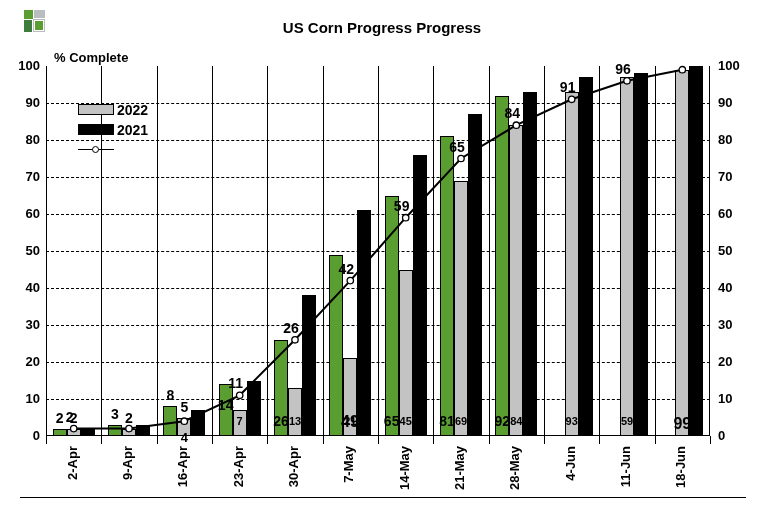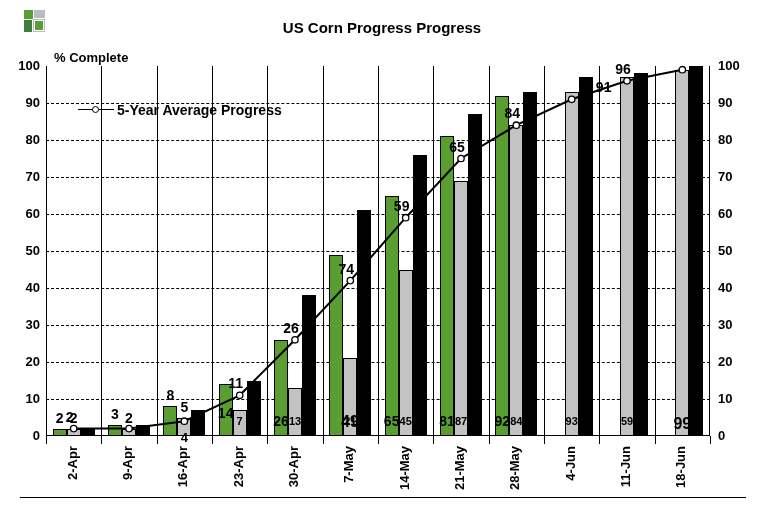--- a/index.html
+++ b/index.html
@@ -226,50 +226,57 @@
     </svg>
   <div id="barlabels">
       <div class="bar-label" style="left: 13.6667px; top: 344.6px; font-size: 14px; transform: translateX(-50%);">2</div>
       <div class="bar-label" style="left: 27.6667px; top: 344.6px; font-size: 14px; transform: translateX(-50%);">2</div>
       <div class="bar-label" style="left: 23.6667px; top: 343.6px; font-size: 14px; transform: translateX(-50%);">2</div>
       <div class="bar-label" style="left: 69px; top: 340.9px; font-size: 14px; transform: translateX(-50%);">3</div>
       <div class="bar-label" style="left: 83px; top: 344.6px; font-size: 14px; transform: translateX(-50%);">2</div>
       <div class="bar-label" style="left: 124.333px; top: 322.4px; font-size: 14px; transform: translateX(-50%);">8</div>
       <div class="bar-label" style="left: 138.333px; top: 333.5px; font-size: 14px; transform: translateX(-50%);">5</div>
       <div class="bar-label" style="left: 138.333px; top: 365.2px; font-size: 13px; transform: translateX(-50%);">4</div>
-      <div class="bar-label" style="left: 179.667px; top: 340px; font-size: 14px; transform: translateX(-50%);">14</div>
+      <div class="bar-label" style="left: 179.667px; top: 332px; font-size: 14px; transform: translateX(-50%);">14</div>
       <div class="bar-label" style="left: 193.667px; top: 350px; font-size: 11px; transform: translateX(-50%);">7</div>
       <div class="bar-label" style="left: 189.667px; top: 310.3px; font-size: 14px; transform: translateX(-50%);">11</div>
       <div class="bar-label" style="left: 235px; top: 348px; font-size: 14px; transform: translateX(-50%);">26</div>
       <div class="bar-label" style="left: 249px; top: 350px; font-size: 11px; transform: translateX(-50%);">13</div>
       <div class="bar-label" style="left: 245px; top: 254.8px; font-size: 14px; transform: translateX(-50%);">26</div>
       <div class="bar-label" style="left: 304px; top: 348px; font-size: 16px; transform: translateX(-50%);">49</div>
       <div class="bar-label" style="left: 304.333px; top: 350px; font-size: 11px; transform: translateX(-50%);">21</div>
-      <div class="bar-label" style="left: 300.333px; top: 195.6px; font-size: 14px; transform: translateX(-50%);">74</div>
+      <div class="bar-label" style="left: 300.333px; top: 195.6px; font-size: 14px; transform: translateX(-50%);">42</div>
       <div class="bar-label" style="left: 345.667px; top: 348px; font-size: 14px; transform: translateX(-50%);">65</div>
       <div class="bar-label" style="left: 359.667px; top: 350px; font-size: 11px; transform: translateX(-50%);">45</div>
       <div class="bar-label" style="left: 355.667px; top: 132.7px; font-size: 14px; transform: translateX(-50%);">59</div>
       <div class="bar-label" style="left: 401px; top: 348px; font-size: 14px; transform: translateX(-50%);">81</div>
-      <div class="bar-label" style="left: 415px; top: 350px; font-size: 11px; transform: translateX(-50%);">87</div>
+      <div class="bar-label" style="left: 415px; top: 350px; font-size: 11px; transform: translateX(-50%);">69</div>
       <div class="bar-label" style="left: 411px; top: 73.5px; font-size: 14px; transform: translateX(-50%);">65</div>
       <div class="bar-label" style="left: 456.333px; top: 348px; font-size: 14px; transform: translateX(-50%);">92</div>
       <div class="bar-label" style="left: 470.333px; top: 350px; font-size: 11px; transform: translateX(-50%);">84</div>
       <div class="bar-label" style="left: 466.333px; top: 40.2px; font-size: 14px; transform: translateX(-50%);">84</div>
       <div class="bar-label" style="left: 525.667px; top: 350px; font-size: 11px; transform: translateX(-50%);">93</div>
-      <div class="bar-label" style="left: 521.667px; top: 14.3px; font-size: 14px; transform: translateX(-50%); margin-left: 36px;">91</div>
+      <div class="bar-label" style="left: 521.667px; top: 14.3px; font-size: 14px; transform: translateX(-50%);">91</div>
       <div class="bar-label" style="left: 581px; top: 350px; font-size: 11px; transform: translateX(-50%);">59</div>
       <div class="bar-label" style="left: 577px; top: -4.2px; font-size: 14px; transform: translateX(-50%);">96</div>
       <div class="bar-label" style="left: 636.333px; top: 350px; font-size: 16px; transform: translateX(-50%);">99</div>
     </div>
   <div id="plot-border-l"></div>
   <div id="plot-border-r"></div>
   <div id="plot-border-b"></div>
 </div>
 
 <div id="legend">
+    <div class="legend-row">
+      <span class="legend-swatch gray"></span>
+      <span class="legend-label">2022</span>
+    </div>
+    <div class="legend-row">
+      <span class="legend-swatch black"></span>
+      <span class="legend-label">2021</span>
+    </div>
     <div class="legend-row">
       <span class="legend-line">
         <span class="ln"></span>
         <span class="mk"></span>
       </span>
-      <span class="legend-label">5-Year Average Progress</span>
     </div>
   </div>
 
 </body></html>

